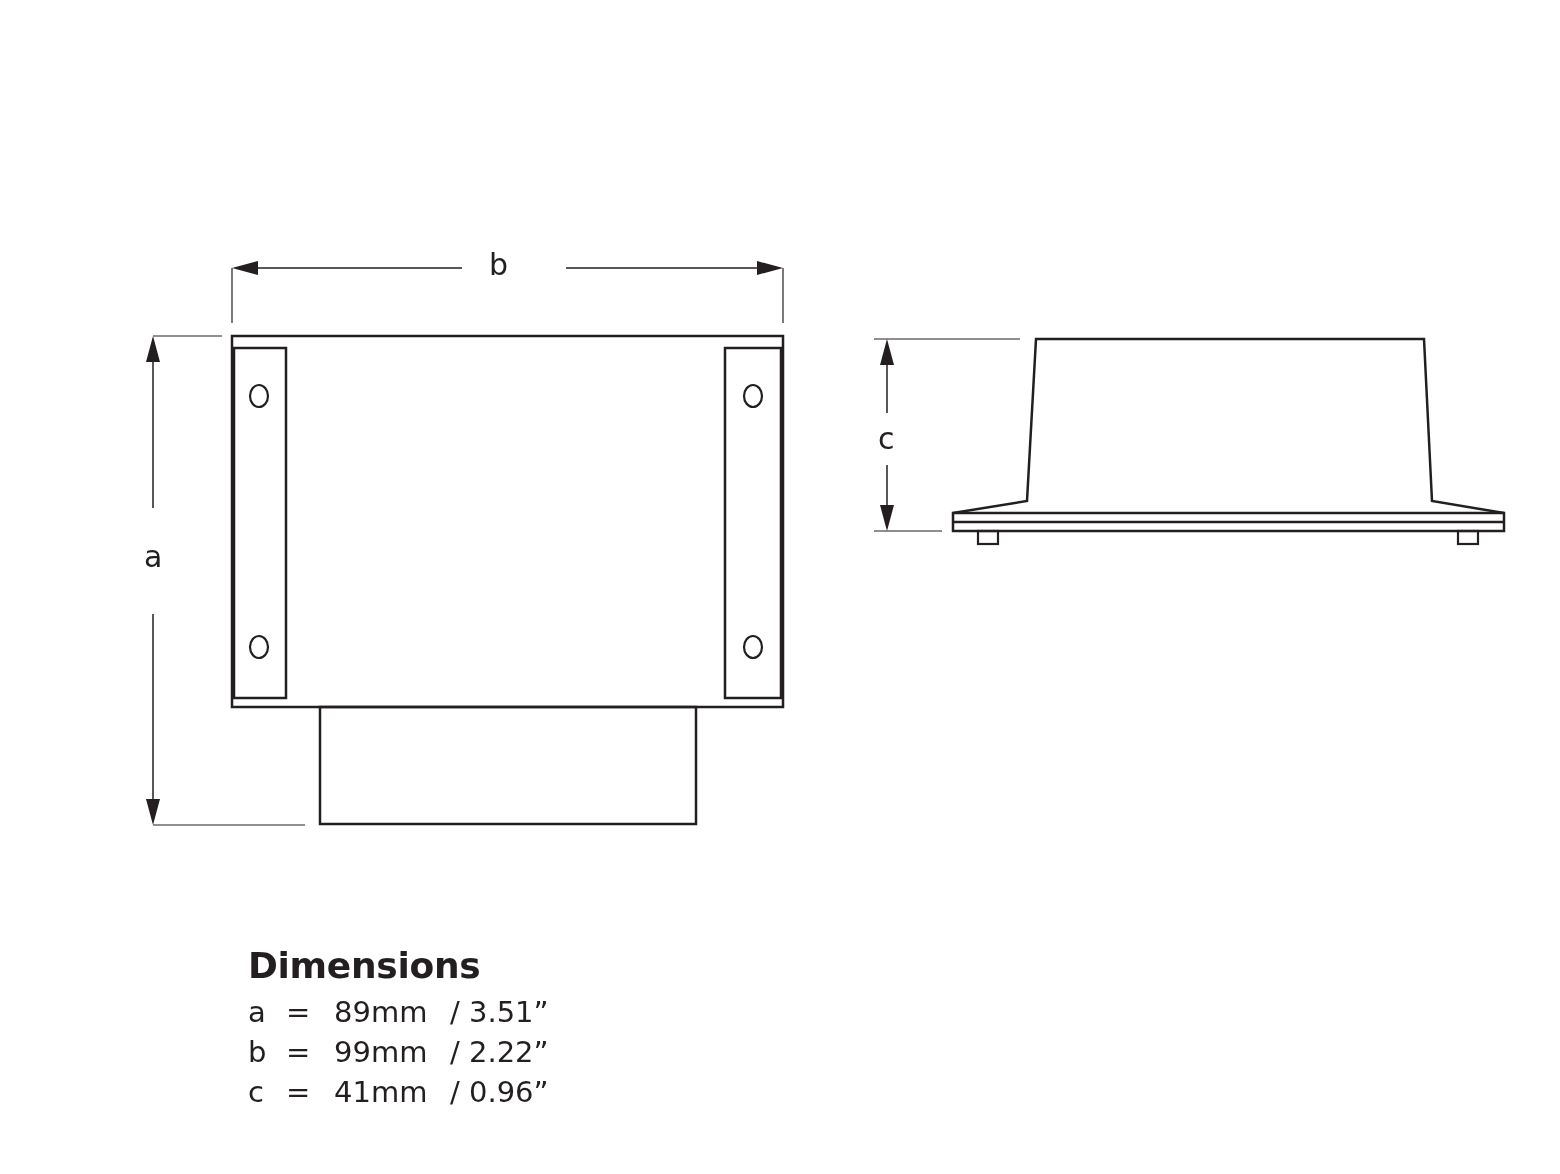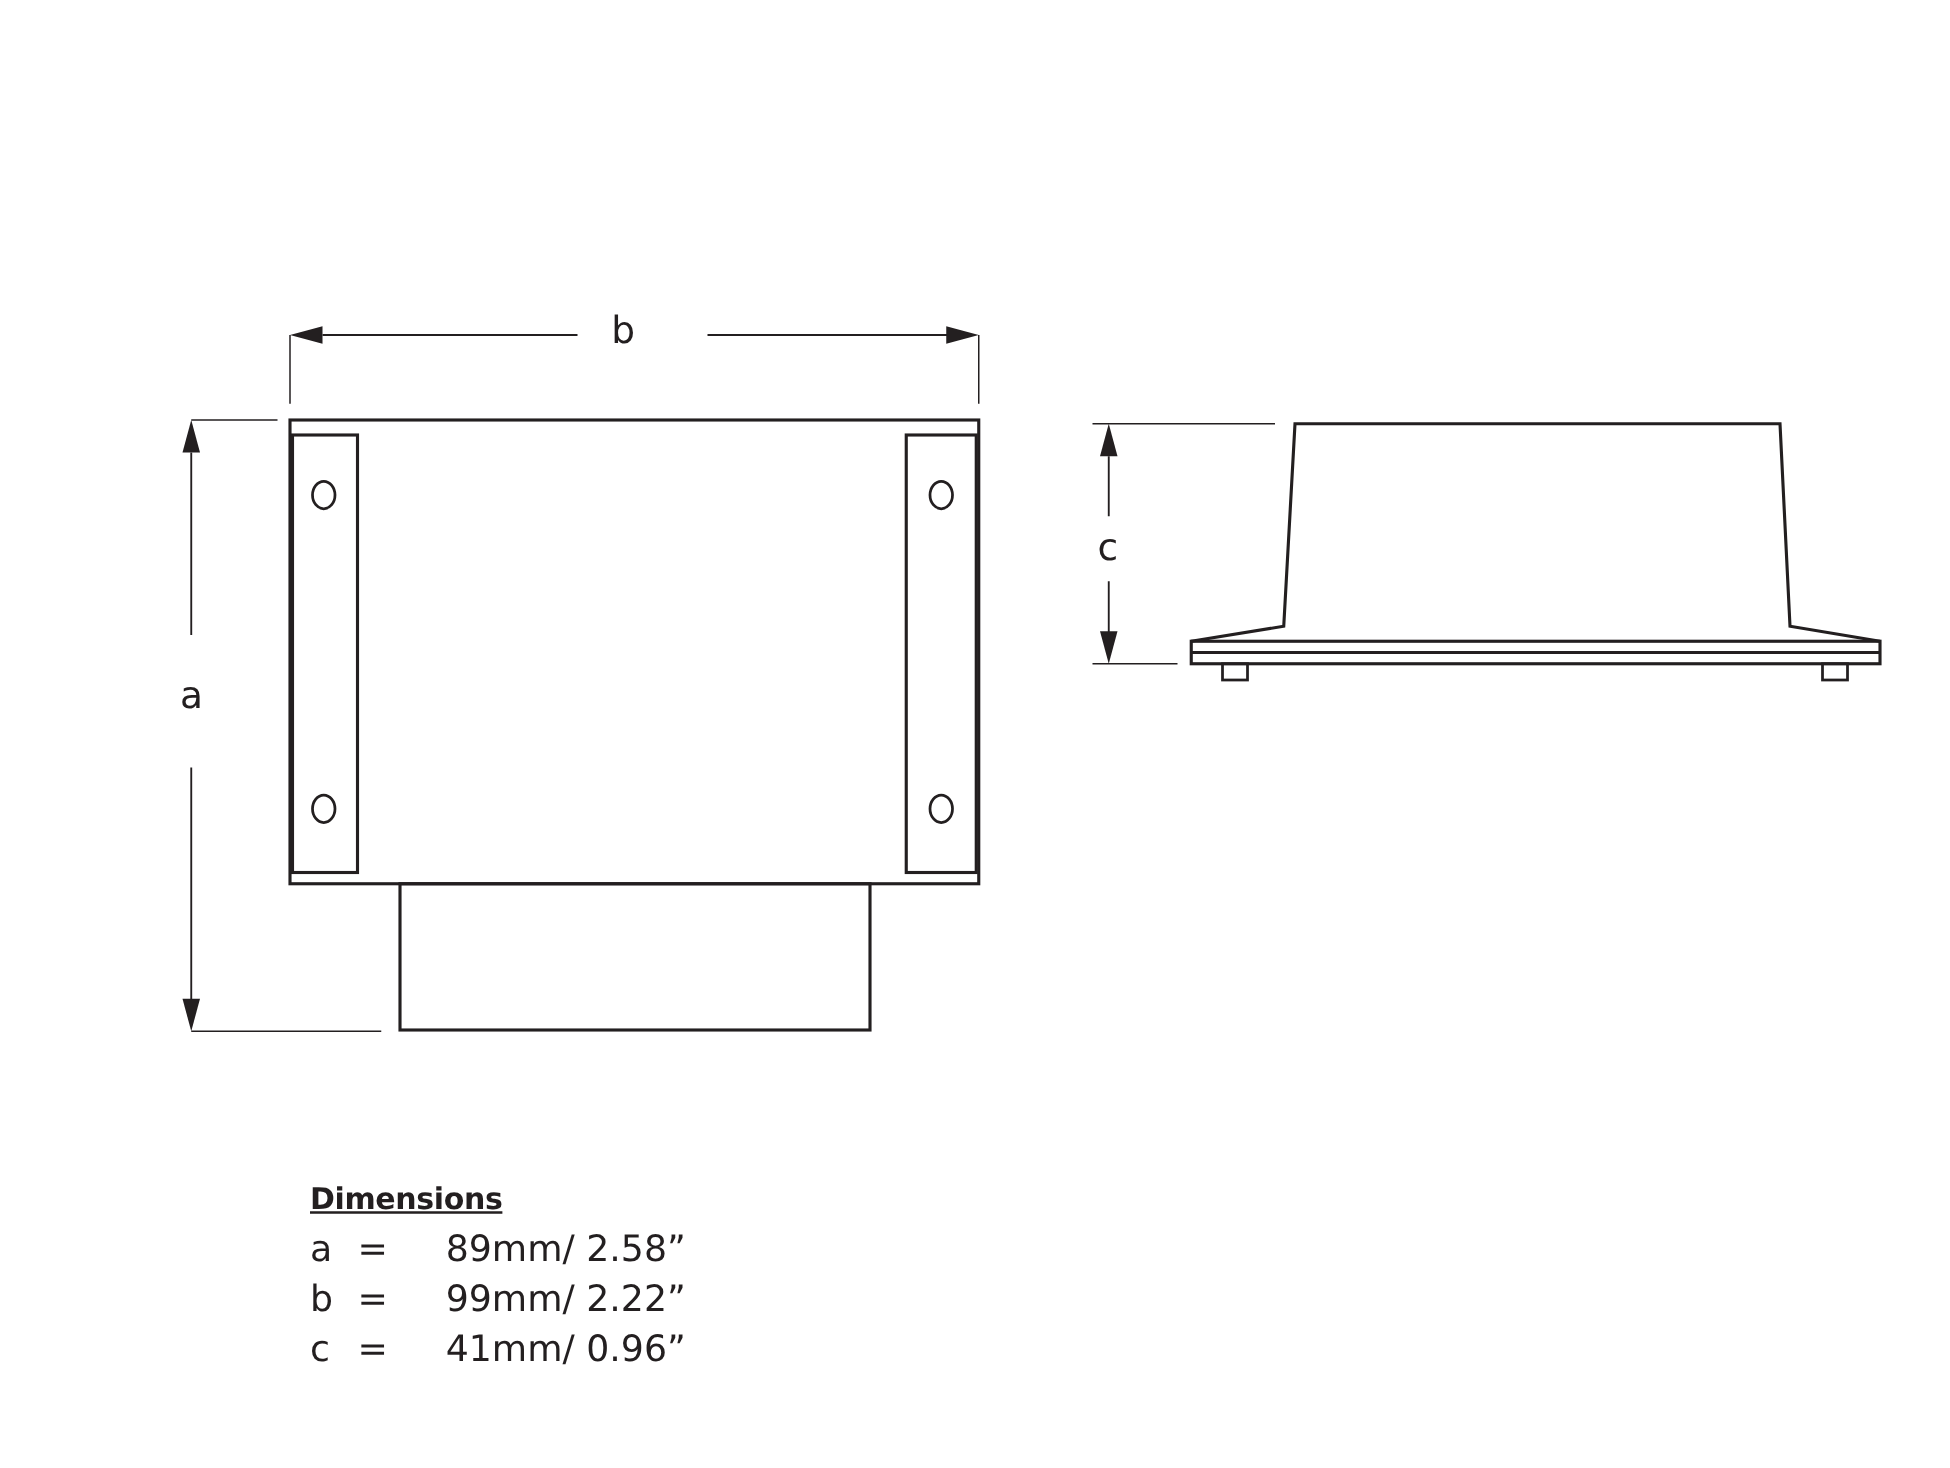--- a/index.html
+++ b/index.html
@@ -1,24 +1,24 @@
 <!DOCTYPE html>
 <html><head>
 <meta charset="utf-8">
 <style>
   html, body { margin: 0; padding: 0; background: #ffffff; }
   body { width: 1560px; height: 1174px; position: relative; overflow: hidden; font-family: "DejaVu Sans", "Liberation Sans", sans-serif; color: #231f20; }
   svg.drawing { position: absolute; left: 0; top: 0; width: 1560px; height: 1174px; }
   .dim-label { position: absolute; font-size: 30px; color: #231f20; line-height: 1; }
   .legend { position: absolute; left: 248px; top: 945px; }
-  .legend-title { font-size: 24px; font-weight: bold; margin-bottom: 6px; letter-spacing: -0.3px; text-decoration: underline; }
+  .legend-title { font-size: 36px; font-weight: bold; margin-bottom: 6px; letter-spacing: -0.3px; }
   .legend-row { display: flex; font-size: 29px; height: 40px; align-items: center; }
   .legend-row .sym { width: 38px; }
   .legend-row .eq { width: 48px; }
-  .legend-row .mm { width: 116px; text-align: right; }
+  .legend-row .mm { width: 116px; }
   .legend-row .inch { }
 </style>
 </head>
 <body>
 
 <svg class="drawing" viewBox="0 0 1560 1174" xmlns="http://www.w3.org/2000/svg">
   <defs>
     <marker id="arr" markerWidth="10" markerHeight="10" refX="9" refY="5" orient="auto" markerUnits="userSpaceOnUse">
       <path d="M0,0 L0,0"></path>
     </marker>
@@ -78,21 +78,21 @@
 <div class="dim-label" style="left:489px; top:250px;">b</div>
 <div class="dim-label" style="left:144px; top:542px;">a</div>
 <div class="dim-label" style="left:878px; top:424px;">c</div>
 
 <div class="legend">
   <div class="legend-title">Dimensions</div>
   <div class="legend-row">
     <span class="sym">a</span>
     <span class="eq">=</span>
     <span class="mm">89mm</span>
-    <span class="inch">/ 2.58”</span>
+    <span class="inch">/ 3.51”</span>
   </div>
   <div class="legend-row">
     <span class="sym">b</span>
     <span class="eq">=</span>
     <span class="mm">99mm</span>
     <span class="inch">/ 2.22”</span>
   </div>
   <div class="legend-row">
     <span class="sym">c</span>
     <span class="eq">=</span>

